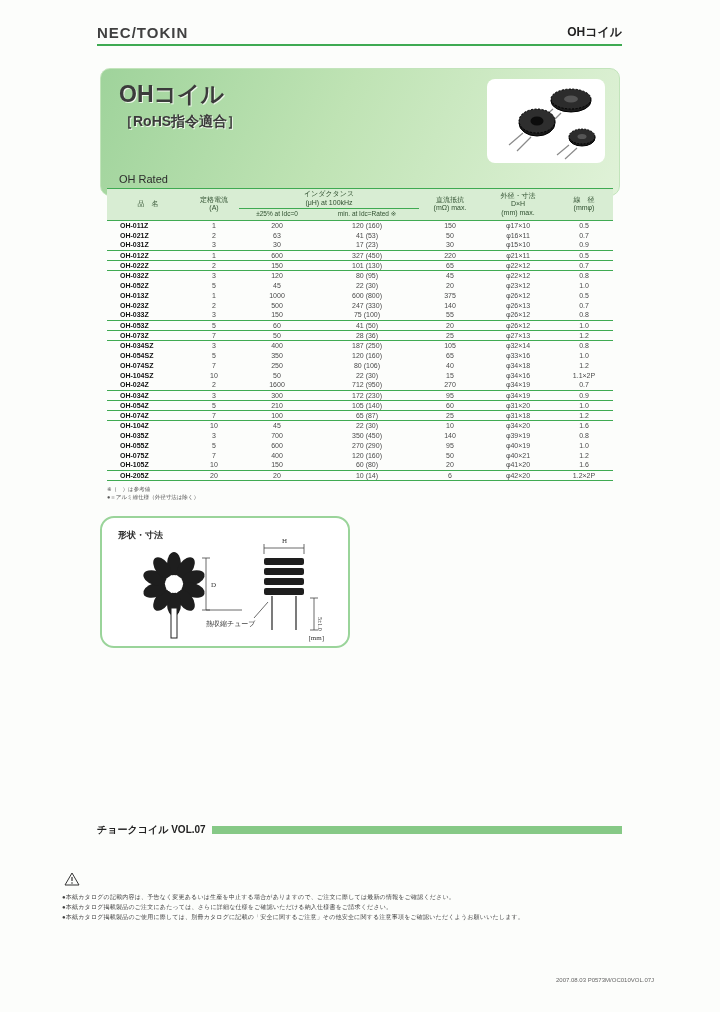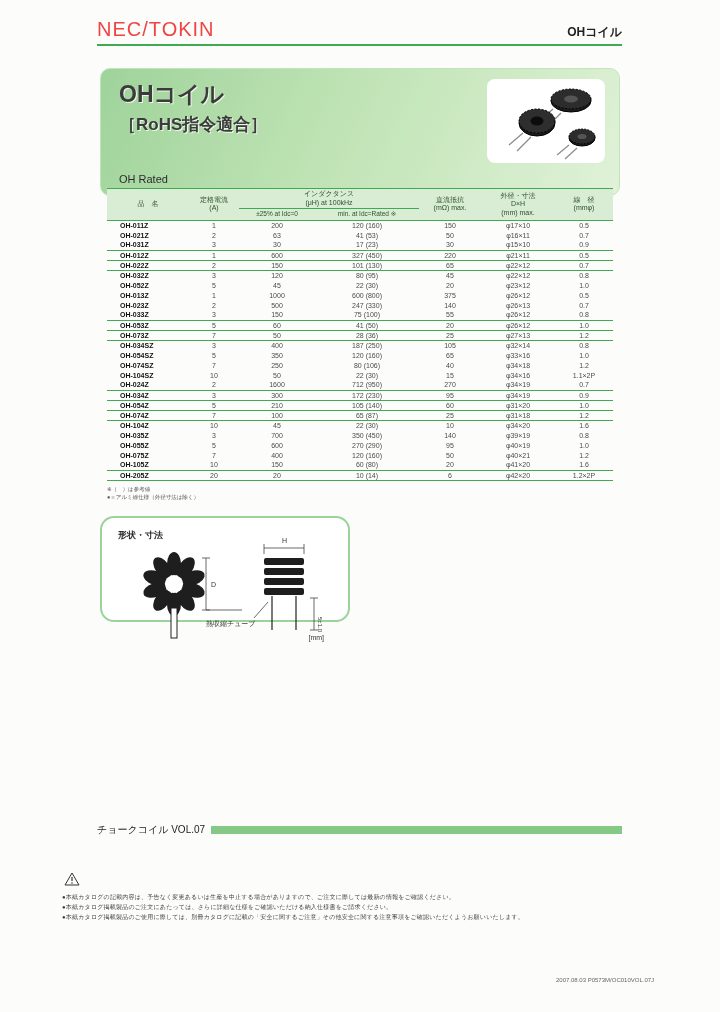--- a/index.html
+++ b/index.html
@@ -11,56 +11,56 @@
     --num:#4a4a4a;
   }
   *{margin:0;padding:0;box-sizing:border-box;}
   html,body{background:#e8e8e8;}
   body{font-family:"Liberation Sans","DejaVu Sans",sans-serif;}
   .page{position:relative;width:720px;height:1012px;background:#fcfdfb;margin:0 auto;overflow:hidden;}
 
   
   .top-header{position:absolute;left:97px;top:22px;width:525px;height:24px;
     border-bottom:2px solid var(--green);display:flex;justify-content:space-between;align-items:flex-end;padding-bottom:3px;}
-  .brand{font-size:20px;font-weight:400;letter-spacing:1px;color:#ef4444;}
+  .brand{font-size:15px;font-weight:700;letter-spacing:1px;color:#404040;}
   .category{font-size:12px;font-weight:600;color:#222;}
 
   
   .banner{position:absolute;left:100px;top:68px;width:520px;height:128px;border-radius:10px;
     background:linear-gradient(115deg,#9fd39b 0%,#bfe3b4 45%,#e0f2d8 100%);
     border:1px solid #c2e4bb;}
   .banner-title{position:absolute;left:18px;top:10px;font-size:23px;font-weight:bold;color:#3b3b3b;
     text-shadow:1px 1px 0 #eef7ea;}
-  .banner-rohs{position:absolute;left:18px;top:44px;font-size:17px;font-weight:bold;color:#3b3b3b;
+  .banner-rohs{position:absolute;left:18px;top:44px;font-size:14px;font-weight:bold;color:#3b3b3b;
     text-shadow:1px 1px 0 #eef7ea;}
   .banner-en{position:absolute;left:18px;bottom:10px;font-size:11px;color:#2c2c2c;}
   .photo-box{position:absolute;right:14px;top:10px;width:118px;height:84px;background:#fff;border-radius:8px;}
 
   
   .spec-table{position:absolute;left:107px;top:188px;width:506px;border-collapse:collapse;
     border-top:1px solid var(--green);}
   .spec-table th{background:var(--hdr-bg);color:#2f4f2f;font-weight:normal;font-size:7px;line-height:8.5px;
     vertical-align:middle;padding:1px 0;}
   .spec-table thead{border-bottom:1px solid var(--green);}
   th.grp{border-bottom:1px solid var(--green);}
   th.sub{font-size:6.5px;}
   .spec-table td{font-size:7px;line-height:9px;height:10px;color:var(--num);text-align:center;padding:0;}
   .spec-table td.part{text-align:left;padding-left:13px;font-weight:bold;color:#111;}
   tr.sep td{border-bottom:1px solid var(--green);}
   .spec-table tbody{border-bottom:1px solid var(--green);}
 
   .table-notes{position:absolute;left:107px;top:485px;font-size:5.5px;line-height:8px;color:#555;}
 
   
-  .drawing-box{position:absolute;left:100px;top:516px;width:250px;height:106px;background:#fff;
-    border:2px solid var(--green-border);border-radius:14px;}
+  .drawing-box{position:absolute;left:100px;top:516px;width:250px;height:132px;background:#fff;
+    border:2px solid var(--green-border);border-radius:14px;font-family:Liberation Serif, serif;}
 
   
   .series-footer{position:absolute;left:97px;top:823px;width:525px;display:flex;align-items:center;gap:6px;}
-  .series-label{font-size:10px;font-weight:normal;color:#222;white-space:nowrap;}
+  .series-label{font-size:10px;font-weight:bold;color:#222;white-space:nowrap;}
   .series-bar{flex:1;height:8px;background:var(--green-soft);}
 
   .warning{position:absolute;left:64px;top:872px;}
   .notices{position:absolute;left:62px;top:892px;width:606px;font-size:6px;line-height:10px;color:#3f3f3f;letter-spacing:.2px;}
   .doc-number{position:absolute;left:556px;top:977px;font-size:6px;color:#666;}
 </style>
 </head>
 <body>
 
 <div class="page">

